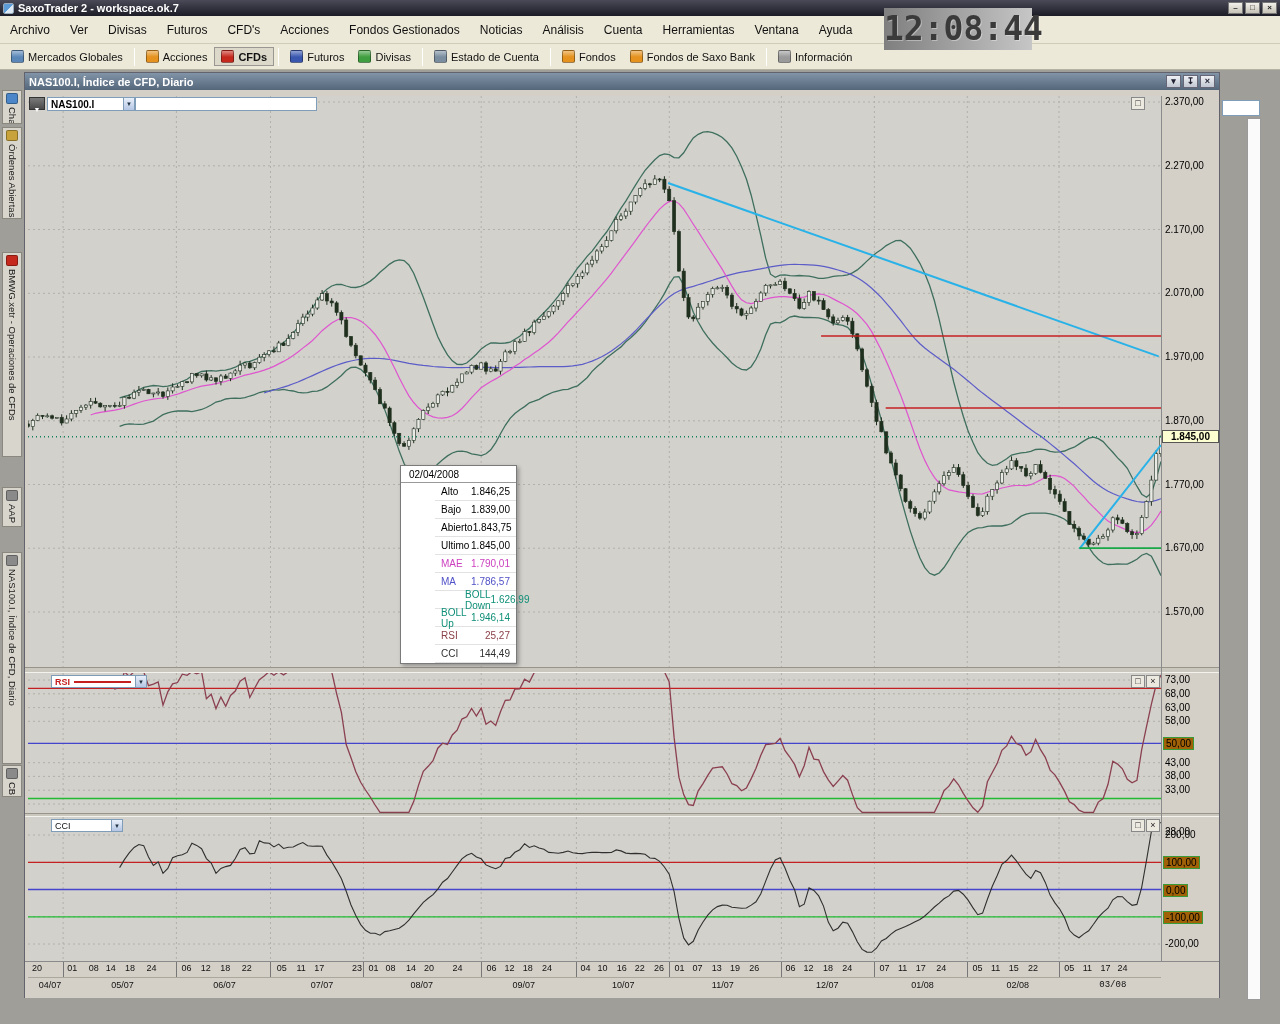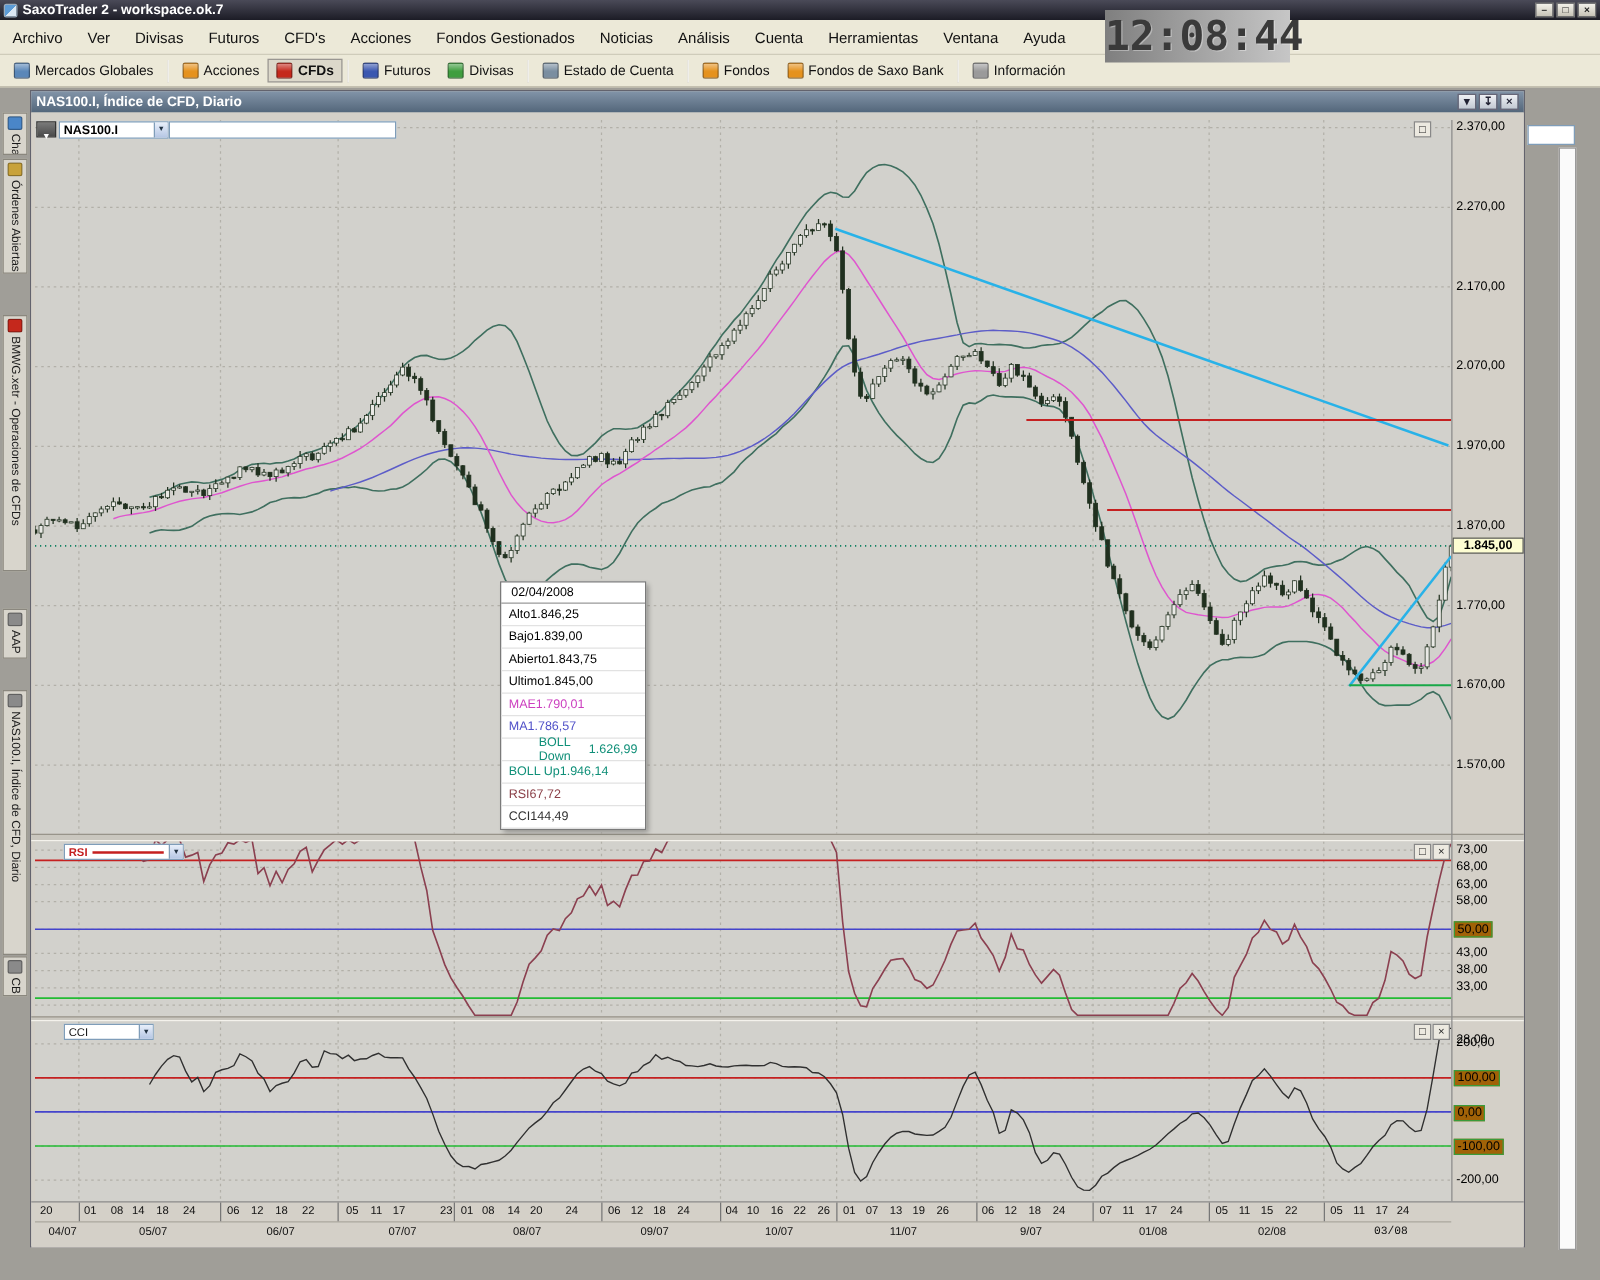--- a/index.html
+++ b/index.html
@@ -92,22 +92,22 @@
   #rsi-combo{left:26px;top:585px;width:96px;height:13px;}
   #rsi-combo .ind-name{color:#c52020;font-weight:bold;font-size:9px;}
   #rsi-combo .line-sample{flex:1;height:2px;background:#c52020;margin:0 4px;}
   #cci-combo{left:26px;top:729px;width:72px;height:13px;}
   #cci-combo .ind-name{color:#111;font-size:9px;}
 
   
   #tooltip{position:absolute;left:375px;top:375px;width:117px;background:#fff;border:1px solid #7a7a7a;
     box-shadow:2px 2px 4px rgba(0,0,0,.3);z-index:20;}
   #tt-date{height:17px;font-size:10px;display:flex;align-items:center;padding-left:8px;border-bottom:1px solid #999;color:#000;}
-  .tt-row{height:18px;display:flex;align-items:center;padding:0 6px;
-    border-bottom:1px solid #e2e2e2;font-size:10px;}
+  .tt-row{height:18px;display:flex;justify-content:space-between;align-items:center;padding:0 6px;
+    border-bottom:1px solid #e2e2e2;font-size:10px;margin-left:34px;}
 
   
   .pa-label,.rsi-label,.cci-label{position:absolute;left:1140px;font-size:10px;color:#000;white-space:nowrap;}
   .ax-hl{background:#a16207;border:1px solid #3a9a3a;padding:0 2px;left:1138px;}
   #pa-current{position:absolute;left:1137px;width:57px;height:13px;background:#fdfdd2;border:1px solid #555;
     font-size:10px;font-weight:bold;text-align:center;line-height:11px;z-index:15;}
 
   
   .x-day{position:absolute;width:16px;font-size:9px;color:#111;text-align:center;}
   .x-month{position:absolute;font-size:9px;color:#111;}
@@ -859,21 +859,21 @@
             <div class="tt-row" data-name="tooltip-row">
               <span data-name="tooltip-row-label" style="color: rgb(15, 143, 120); padding-left: 24px;">BOLL Down</span>
               <span data-name="tooltip-row-value" style="color: rgb(15, 143, 120);">1.626,99</span>
             </div>
             <div class="tt-row" data-name="tooltip-row">
               <span data-name="tooltip-row-label" style="color: rgb(15, 143, 120);">BOLL Up</span>
               <span data-name="tooltip-row-value" style="color: rgb(15, 143, 120);">1.946,14</span>
             </div>
             <div class="tt-row" data-name="tooltip-row">
               <span data-name="tooltip-row-label" style="color: rgb(139, 64, 72);">RSI</span>
-              <span data-name="tooltip-row-value" style="color: rgb(139, 64, 72);">67,72</span>
+              <span data-name="tooltip-row-value" style="color: rgb(139, 64, 72);">25,27</span>
             </div>
             <div class="tt-row" data-name="tooltip-row">
               <span data-name="tooltip-row-label" style="color: rgb(48, 48, 48);">CCI</span>
               <span data-name="tooltip-row-value" style="color: rgb(48, 48, 48);">144,49</span>
             </div>
           </div>
       </div>
 
       <div id="pa-current" data-name="current-price-label" style="top: 339.7px;">1.845,00</div>
     <div class="pa-label" data-name="price-axis-label" style="left: 1140px; top: 6px;">2.370,00</div>
@@ -949,21 +949,21 @@
         <div class="x-day" data-name="x-axis-day-tick" style="left: 1072.48px; top: 873px;">17</div>
         <div class="x-day" data-name="x-axis-day-tick" style="left: 1089.48px; top: 873px;">24</div>
         <div class="x-month" data-name="x-axis-month-label" style="left: 13.798px; top: 890px;">04/07</div>
         <div class="x-month" data-name="x-axis-month-label" style="left: 86.31px; top: 890px;">05/07</div>
         <div class="x-month" data-name="x-axis-month-label" style="left: 188.28px; top: 890px;">06/07</div>
         <div class="x-month" data-name="x-axis-month-label" style="left: 285.718px; top: 890px;">07/07</div>
         <div class="x-month" data-name="x-axis-month-label" style="left: 385.422px; top: 890px;">08/07</div>
         <div class="x-month" data-name="x-axis-month-label" style="left: 487.392px; top: 890px;">09/07</div>
         <div class="x-month" data-name="x-axis-month-label" style="left: 587.096px; top: 890px;">10/07</div>
         <div class="x-month" data-name="x-axis-month-label" style="left: 686.8px; top: 890px;">11/07</div>
-        <div class="x-month" data-name="x-axis-month-label" style="left: 791.036px; top: 890px;">9/07</div>
+        <div class="x-month" data-name="x-axis-month-label" style="left: 791.036px; top: 890px;">12/07</div>
         <div class="x-month" data-name="x-axis-month-label" style="left: 886.208px; top: 890px;">01/08</div>
         <div class="x-month" data-name="x-axis-month-label" style="left: 981.38px; top: 890px;">02/08</div>
         <div class="x-month" data-name="x-axis-month-label" style="left: 1074.29px; top: 890px; font-family: Liberation Mono, monospace;">03/08</div>
         <div class="x-sep" data-name="x-axis-month-separator" style="left: 38.123px; top: 872px;"></div>
         <div class="x-sep" data-name="x-axis-month-separator" style="left: 151.423px; top: 872px;"></div>
         <div class="x-sep" data-name="x-axis-month-separator" style="left: 245.462px; top: 872px;"></div>
         <div class="x-sep" data-name="x-axis-month-separator" style="left: 338.368px; top: 872px;"></div>
         <div class="x-sep" data-name="x-axis-month-separator" style="left: 456.2px; top: 872px;"></div>
         <div class="x-sep" data-name="x-axis-month-separator" style="left: 551.372px; top: 872px;"></div>
         <div class="x-sep" data-name="x-axis-month-separator" style="left: 644.278px; top: 872px;"></div>

